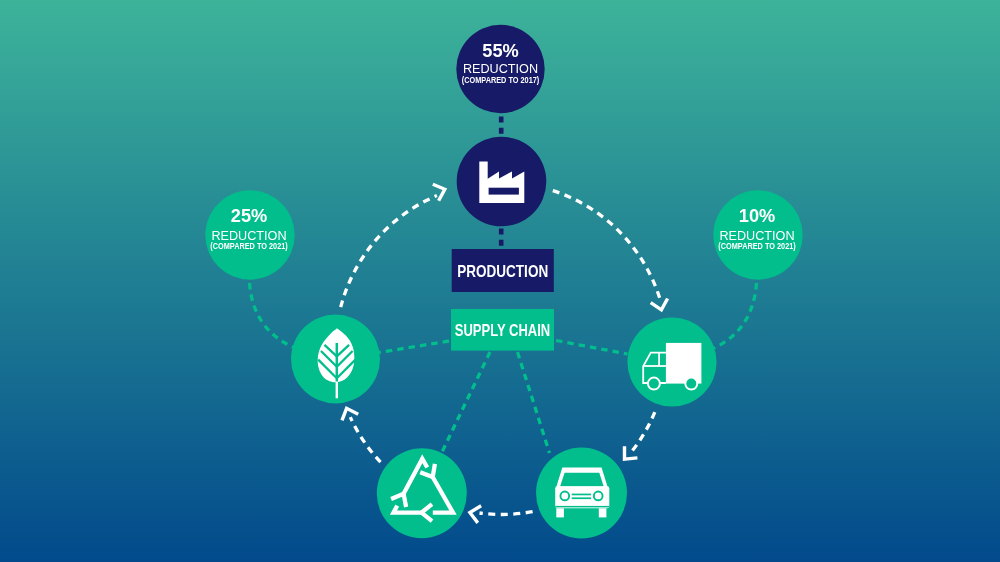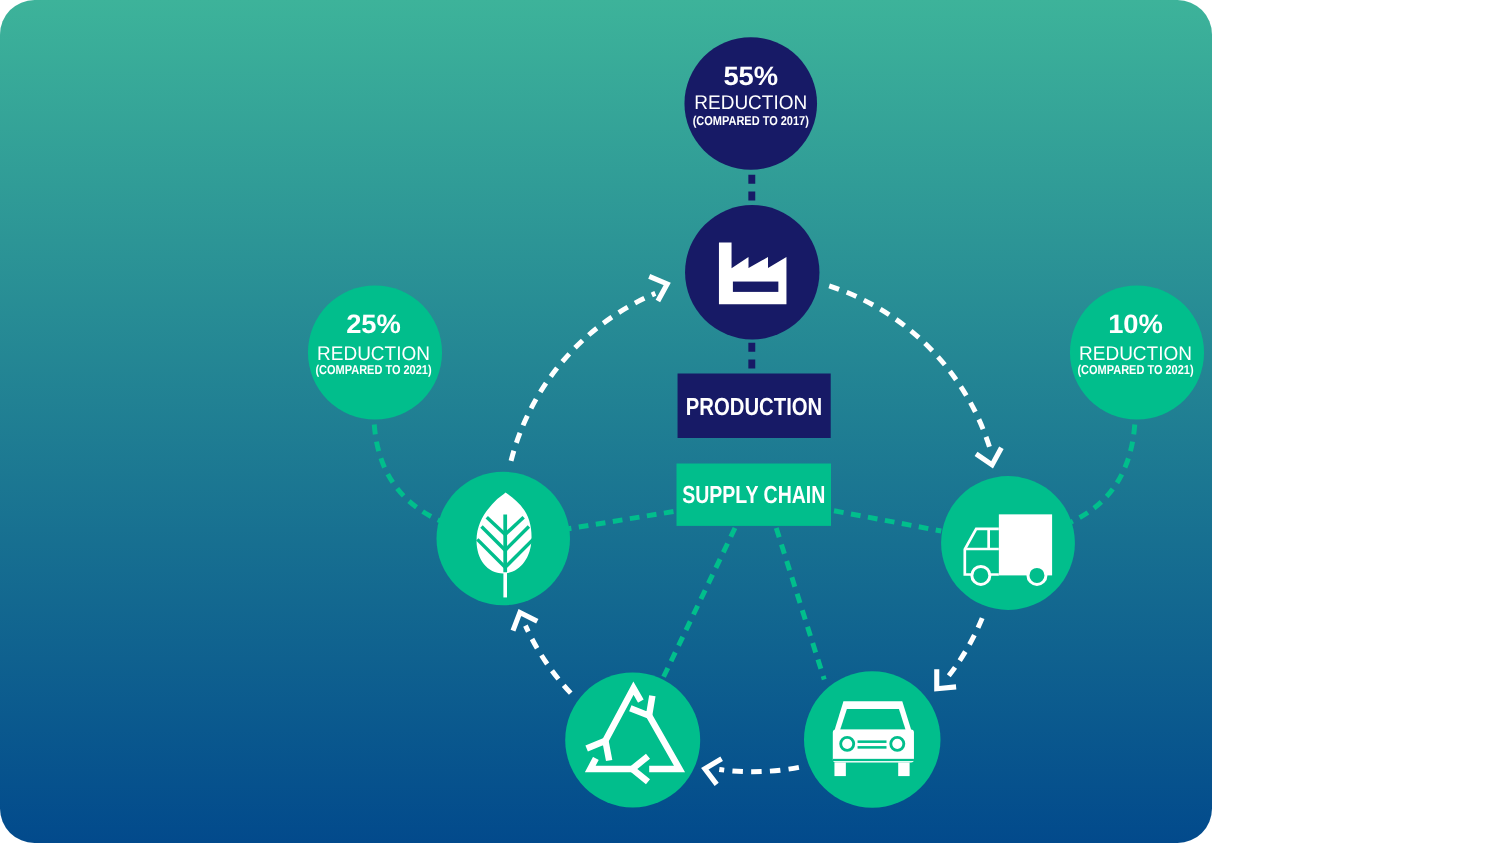--- a/index.html
+++ b/index.html
@@ -1,17 +1,17 @@
 <!DOCTYPE html>
 <html><head><meta charset="utf-8">
 <style>
 html,body{margin:0;padding:0;}
-#stage{position:relative;width:808px;height:562px;overflow:hidden;
+#stage{position:relative;width:1000px;height:562px;overflow:hidden;
 background:linear-gradient(180deg,#3DB39A 0%,#024A8C 100%);
-font-family:"Liberation Sans",sans-serif;border-radius:23px;}
+font-family:"Liberation Sans",sans-serif;}
 svg{position:absolute;left:0;top:0;}
 .wd{stroke:#fff;stroke-width:3.3;fill:none;stroke-dasharray:7 5.5;}
 .wc{stroke:#fff;stroke-width:3.4;fill:none;}
 .gd{stroke:#01BE8C;stroke-width:3.3;fill:none;stroke-dasharray:6.5 5;}
 .nd{stroke:#171A66;stroke-width:4.6;fill:none;stroke-dasharray:6 5.2;}
 .rc{stroke:#fff;stroke-width:4.3;fill:none;}
 .gap{stroke:#01BE8C;stroke-width:9;fill:none;}
 text{fill:#fff;}
 .big{font-size:17.8px;font-weight:bold;}
 .red{font-size:13.2px;}

